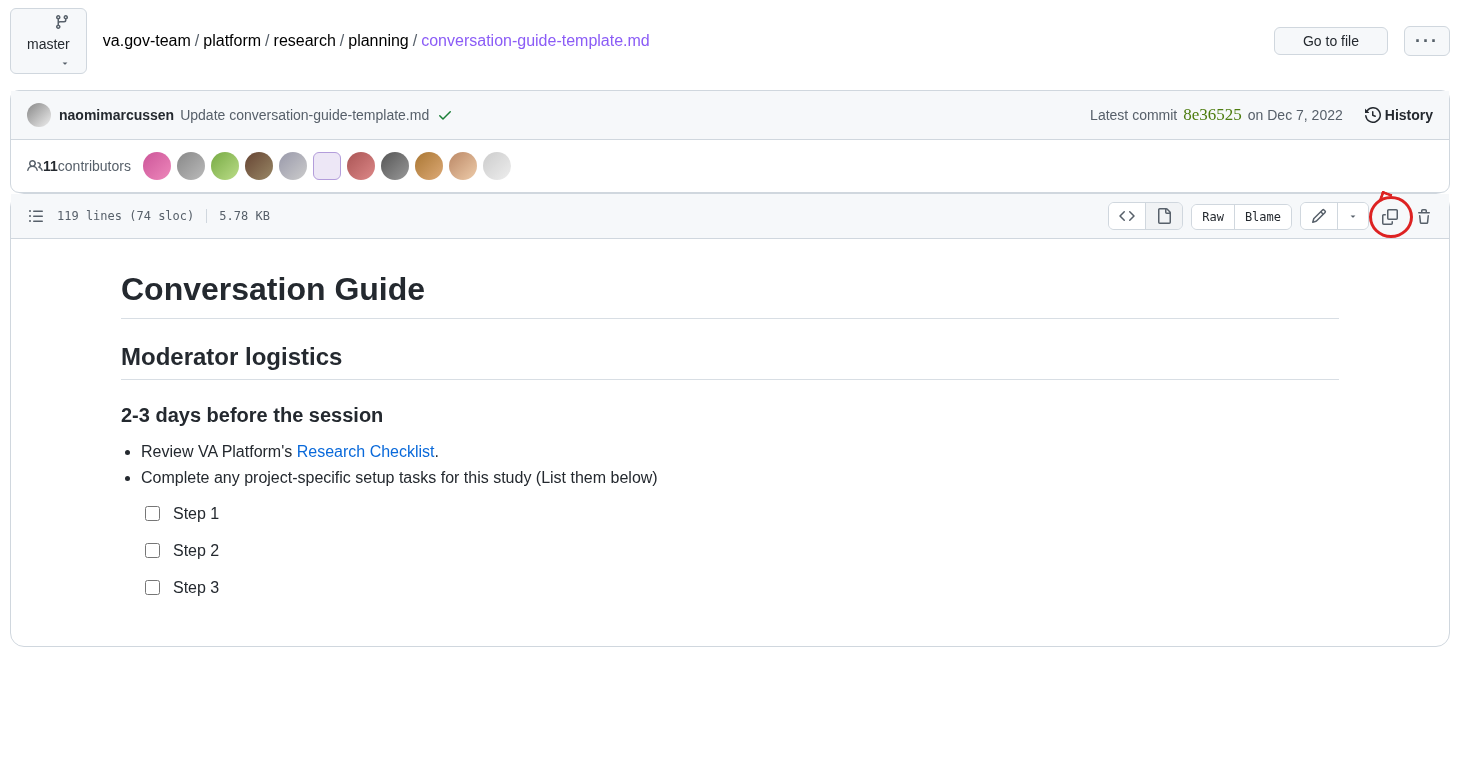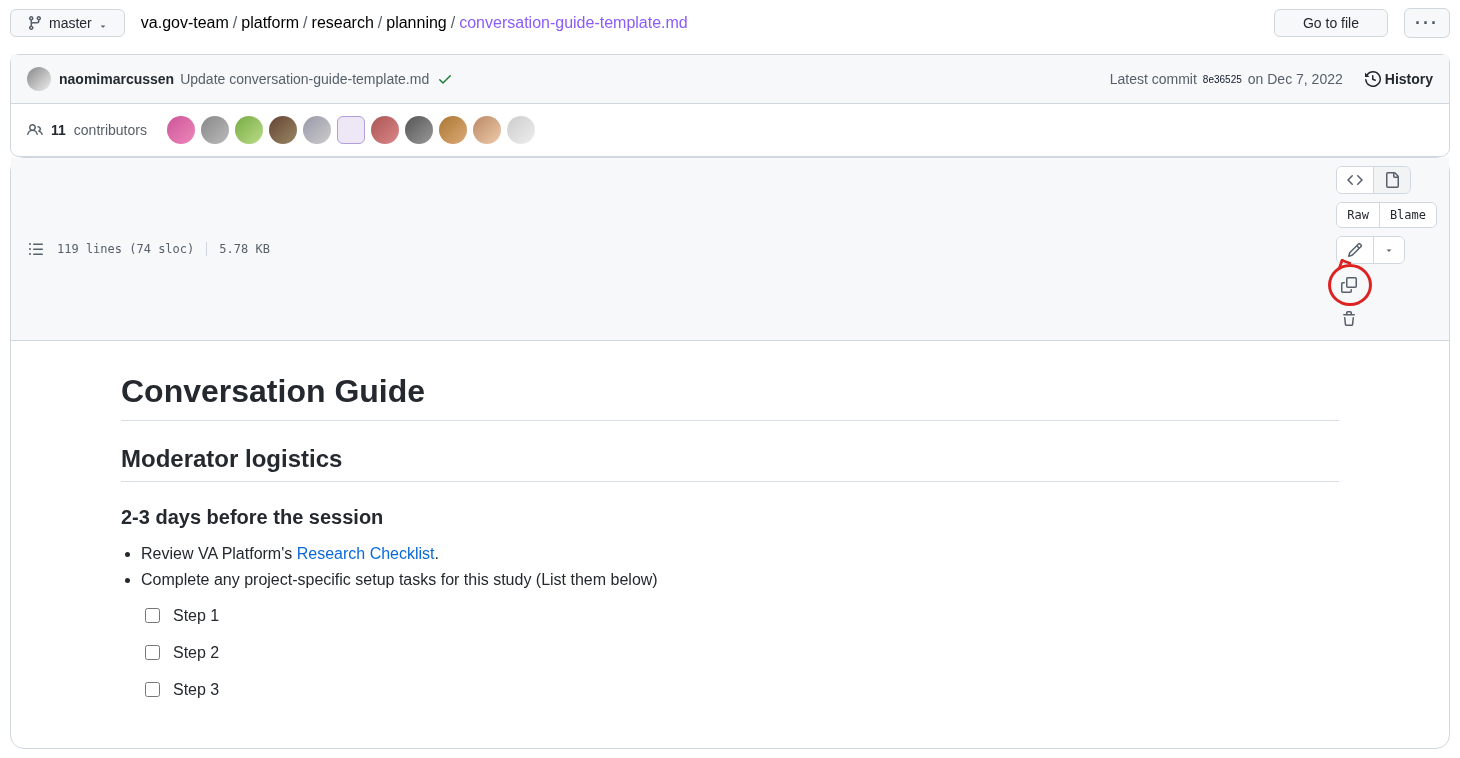--- a/index.html
+++ b/index.html
@@ -21,20 +21,21 @@
       display: inline-flex;
       align-items: flex-end;
       gap: 6px;
       padding: 5px 16px;
       font-size: 14px;
       border: 1px solid #d0d7de;
       border-radius: 6px;
       background: #f6f8fa;
       cursor: pointer;
       color: #24292f;
+      flex-direction: column;
     }
     .breadcrumb {
       display: flex;
       align-items: center;
       gap: 4px;
       font-size: 16px;
       flex: 1;
     }
     .breadcrumb a {
       color: #000000;
@@ -101,38 +102,37 @@
     }
     .commit-right {
       margin-left: auto;
       display: flex;
       align-items: center;
       gap: 6px;
       color: #57606a;
       font-size: 14px;
     }
     .commit-sha {
-      font-family: Liberation Sans, sans-serif;
-      font-size: 10px;
-      color: #0f172a;
+      font-family: Liberation Serif, serif;
+      font-size: 17px;
+      color: #4d7c0f;
     }
     .history-link {
       display: flex;
       align-items: center;
       gap: 4px;
       color: #24292f;
       font-weight: 600;
       margin-left: 16px;
     }
 
     .contributors {
       display: flex;
       align-items: center;
       padding: 12px 16px;
-      gap: 8px;
     }
     .contrib-count {
       color: #57606a;
     }
     .contrib-avatars {
       display: flex;
       gap: 6px;
       margin-left: 12px;
     }
     .contrib-avatar {
@@ -173,23 +173,22 @@
       gap: 12px;
     }
     .file-info .divider {
       width: 1px;
       height: 14px;
       background: #d0d7de;
     }
     .file-actions {
       margin-left: auto;
       display: flex;
-      align-items: flex-start;
+      align-items: flex-end;
       gap: 8px;
-      flex-direction: column;
     }
     .btn-group {
       display: flex;
       border: 1px solid #d0d7de;
       border-radius: 6px;
       overflow: hidden;
     }
     .btn-group > button {
       border: none;
       background: #fff;

